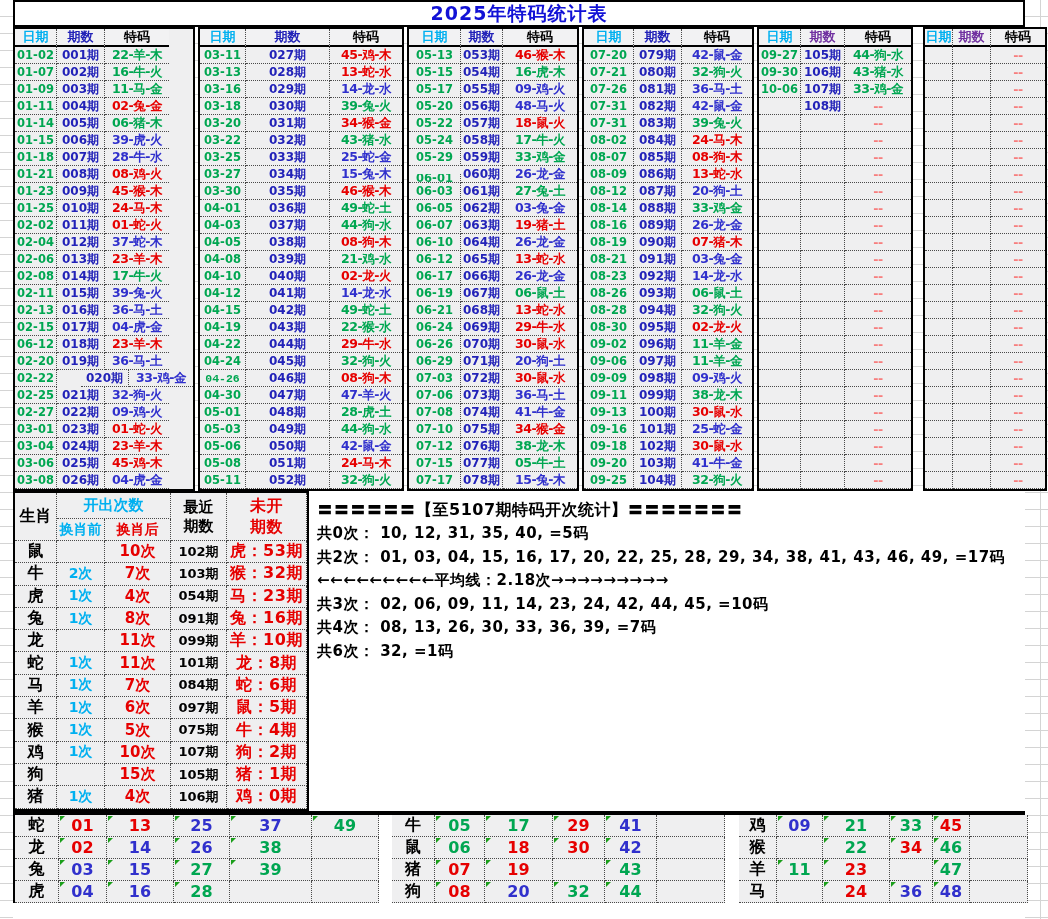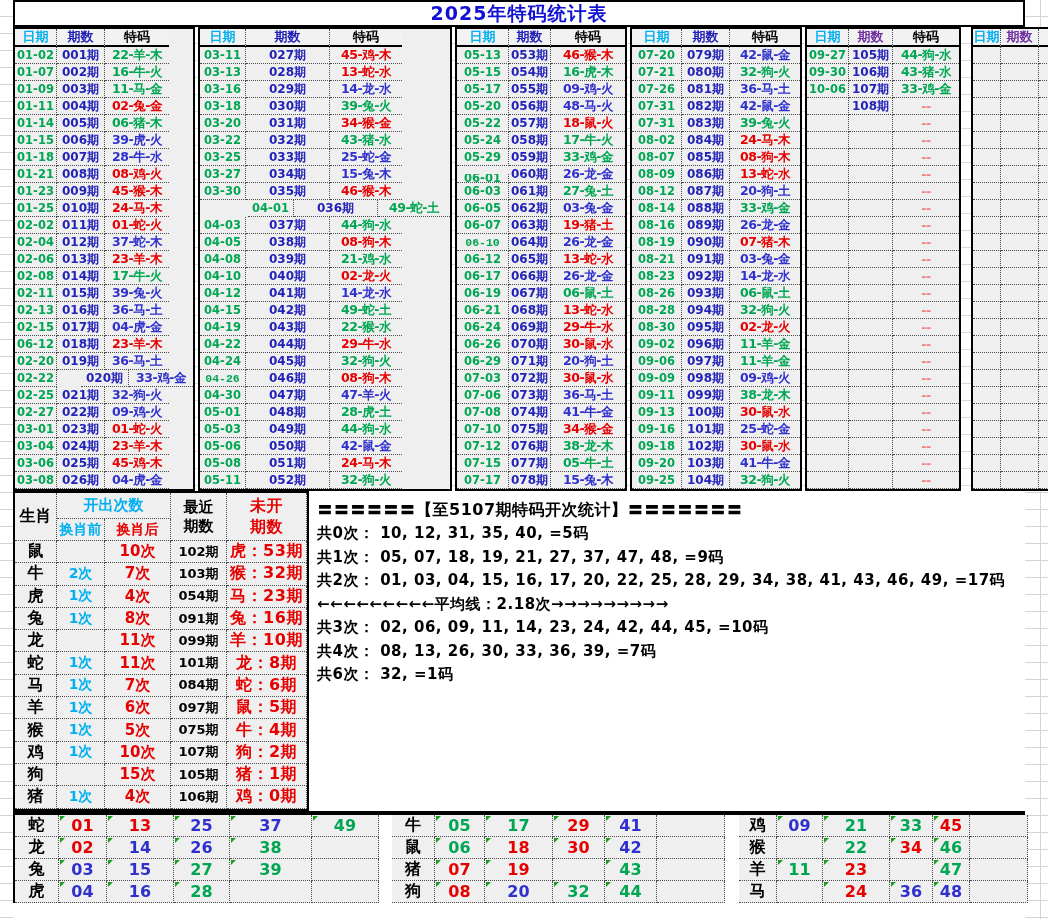--- a/index.html
+++ b/index.html
@@ -268,21 +268,21 @@
             <div class="cell c-date" style="width: 46px;">03-27</div>
             <div class="cell c-period" style="width: 84px;">034期</div>
             <div class="cell c-code w-b" style="width: 72px;">15-兔-木</div>
           </div>
           <div class="g-row">
             <div class="cell c-date" style="width: 46px;">03-30</div>
             <div class="cell c-period" style="width: 84px;">035期</div>
             <div class="cell c-code w-r" style="width: 72px;">46-猴-木</div>
           </div>
           <div class="g-row">
-            <div class="cell c-date" style="width: 46px; margin-left: 48px;">04-01</div>
+            <div class="cell c-date" style="width: 46px;">04-01</div>
             <div class="cell c-period" style="width: 84px;">036期</div>
             <div class="cell c-code w-g" style="width: 72px;">49-蛇-土</div>
           </div>
           <div class="g-row">
             <div class="cell c-date" style="width: 46px;">04-03</div>
             <div class="cell c-period" style="width: 84px;">037期</div>
             <div class="cell c-code w-g" style="width: 72px;">44-狗-水</div>
           </div>
           <div class="g-row">
             <div class="cell c-date" style="width: 46px;">04-05</div>
@@ -415,21 +415,21 @@
             <div class="cell c-date" style="width: 52px;">06-05</div>
             <div class="cell c-period" style="width: 42px;">062期</div>
             <div class="cell c-code w-b" style="width: 74px;">03-兔-金</div>
           </div>
           <div class="g-row">
             <div class="cell c-date" style="width: 52px;">06-07</div>
             <div class="cell c-period" style="width: 42px;">063期</div>
             <div class="cell c-code w-r" style="width: 74px;">19-猪-土</div>
           </div>
           <div class="g-row">
-            <div class="cell c-date" style="width: 52px; font-family: Liberation Mono, monospace;">06-10</div>
+            <div class="cell c-date" style="width: 52px;">06-10</div>
             <div class="cell c-period" style="width: 42px;">064期</div>
             <div class="cell c-code w-b" style="width: 74px;">26-龙-金</div>
           </div>
           <div class="g-row">
             <div class="cell c-date" style="width: 52px;">06-12</div>
             <div class="cell c-period" style="width: 42px;">065期</div>
             <div class="cell c-code w-r" style="width: 74px;">13-蛇-水</div>
           </div>
           <div class="g-row">
             <div class="cell c-date" style="width: 52px;">06-17</div>
@@ -977,21 +977,20 @@
           <div class="z-cell zc-pending" style="grid-area: 13 / 5;">猪：1期</div>
           <div class="z-cell zc-zodiac" style="grid-area: 14 / 1;">猪</div>
           <div class="z-cell zc-before" style="grid-area: 14 / 2;">1次</div>
           <div class="z-cell zc-after" style="grid-area: 14 / 3;">4次</div>
           <div class="z-cell zc-recent" style="grid-area: 14 / 4;">106期</div>
           <div class="z-cell zc-pending" style="grid-area: 14 / 5;">鸡：0期</div>
         </div>
       <div id="stats" class="stats-block">
           <div class="stats-title">〓〓〓〓〓〓【至5107期特码开次统计】〓〓〓〓〓〓〓</div>
           <div class="stats-line">共0次： 10, 12, 31, 35, 40, =5码</div>
-          <div class="stats-line">共1次： 05, 07, 18, 19, 21, 27, 37, 47, 48, =9码</div>
           <div class="stats-line">共2次： 01, 03, 04, 15, 16, 17, 20, 22, 25, 28, 29, 34, 38, 41, 43, 46, 49, =17码</div>
           <div class="stats-line">←←←←←←←←←平均线：2.18次→→→→→→→→→</div>
           <div class="stats-line">共3次： 02, 06, 09, 11, 14, 23, 24, 42, 44, 45, =10码</div>
           <div class="stats-line">共4次： 08, 13, 26, 30, 33, 36, 39, =7码</div>
           <div class="stats-line">共6次： 32, =1码</div>
         </div>
     </div>
 
     <div class="bottom-section">
       <div id="btables" class="bottom-tables">

